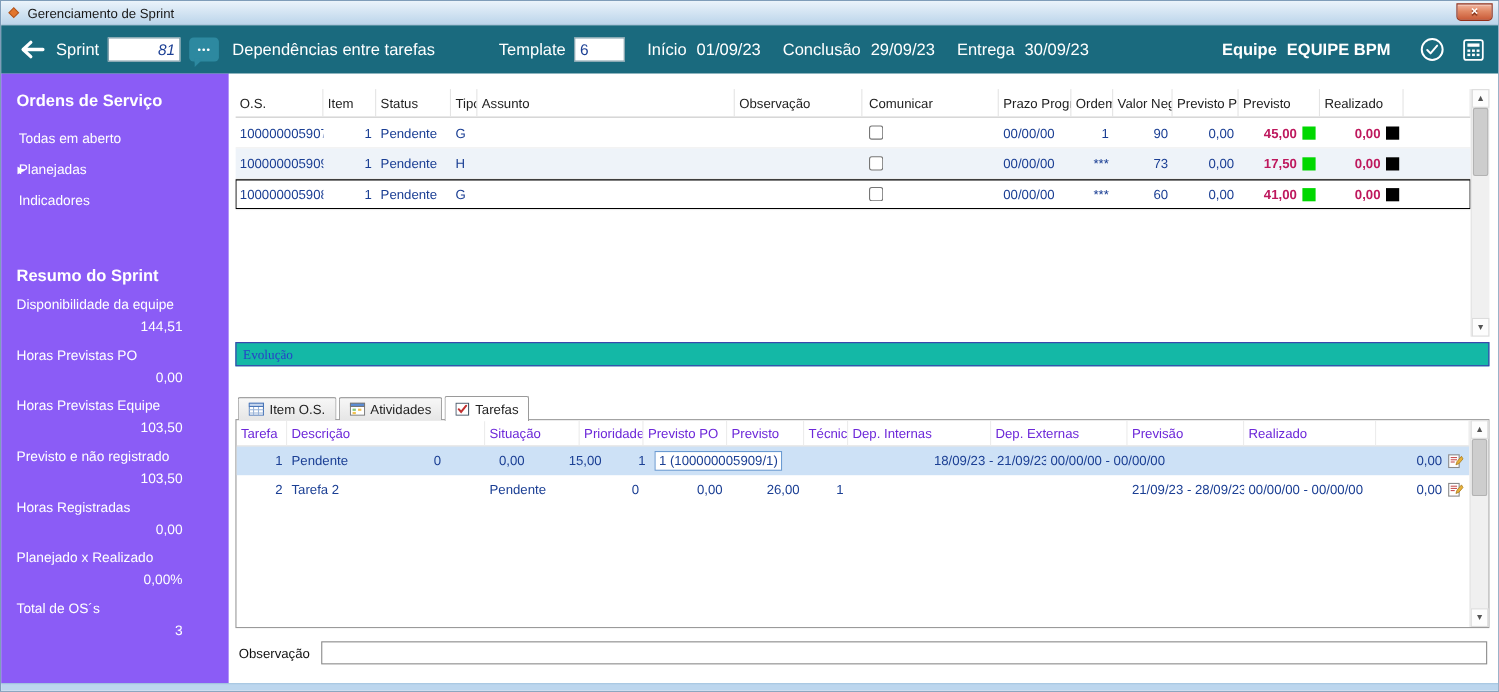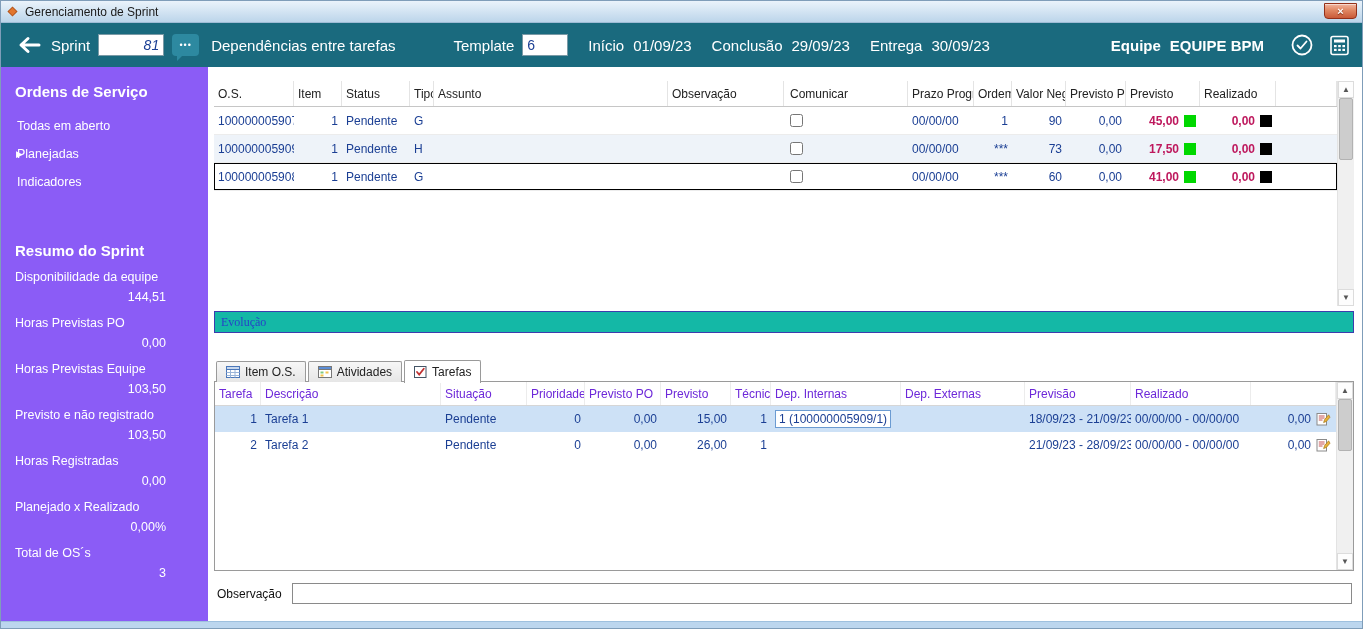--- a/index.html
+++ b/index.html
@@ -409,21 +409,20 @@
             <div class="cell tc7">Técnicos</div>
             <div class="cell tc8">Dep. Internas</div>
             <div class="cell tc9">Dep. Externas</div>
             <div class="cell tc10">Previsão</div>
             <div class="cell tc11">Realizado</div>
             <div class="cell tcfill"></div>
           </div>
 
           <div class="t-row hl">
             <div class="cell tc1">1</div>
-            <div class="cell tc2">Tarefa 1</div>
             <div class="cell tc3">Pendente</div>
             <div class="cell tc4">0</div>
             <div class="cell tc5">0,00</div>
             <div class="cell tc6">15,00</div>
             <div class="cell tc7">1</div>
             <div class="cell tc8">
               <span class="dep-edit">1 (100000005909/1)</span>
             </div>
             <div class="cell tc9"></div>
             <div class="cell tc10">18/09/23 - 21/09/23</div>

